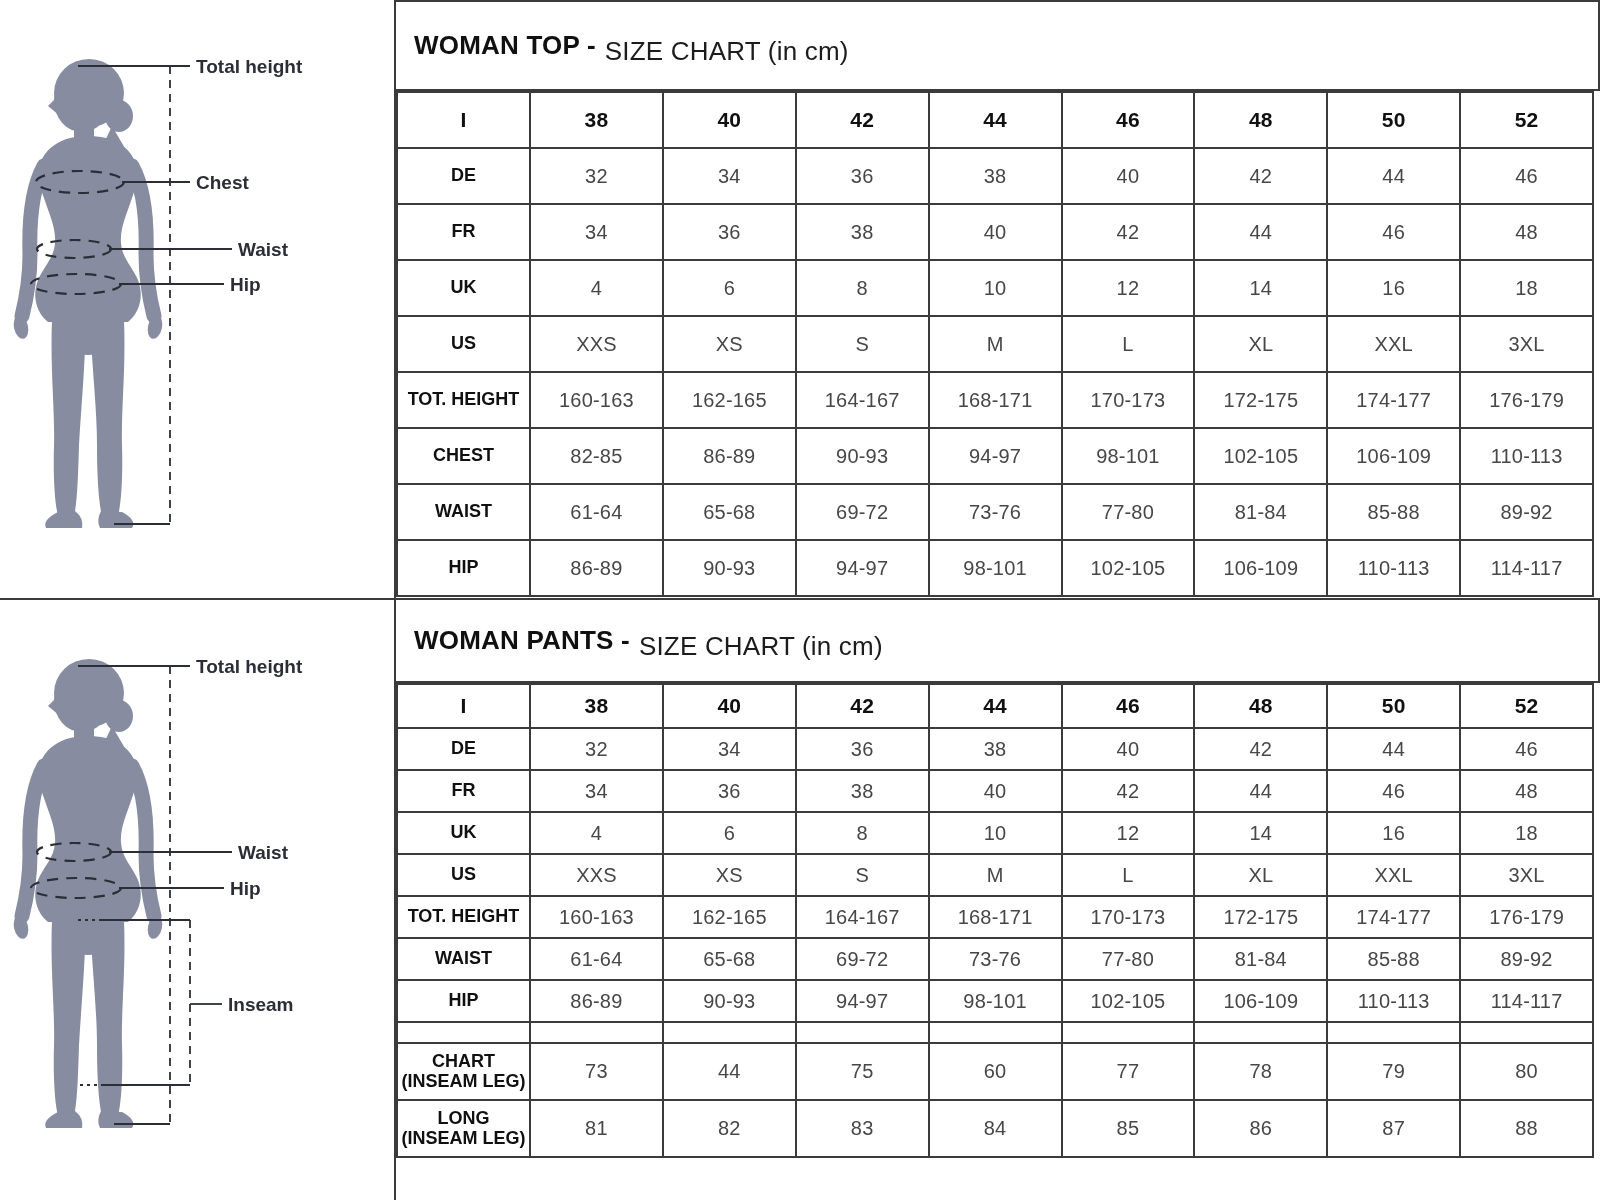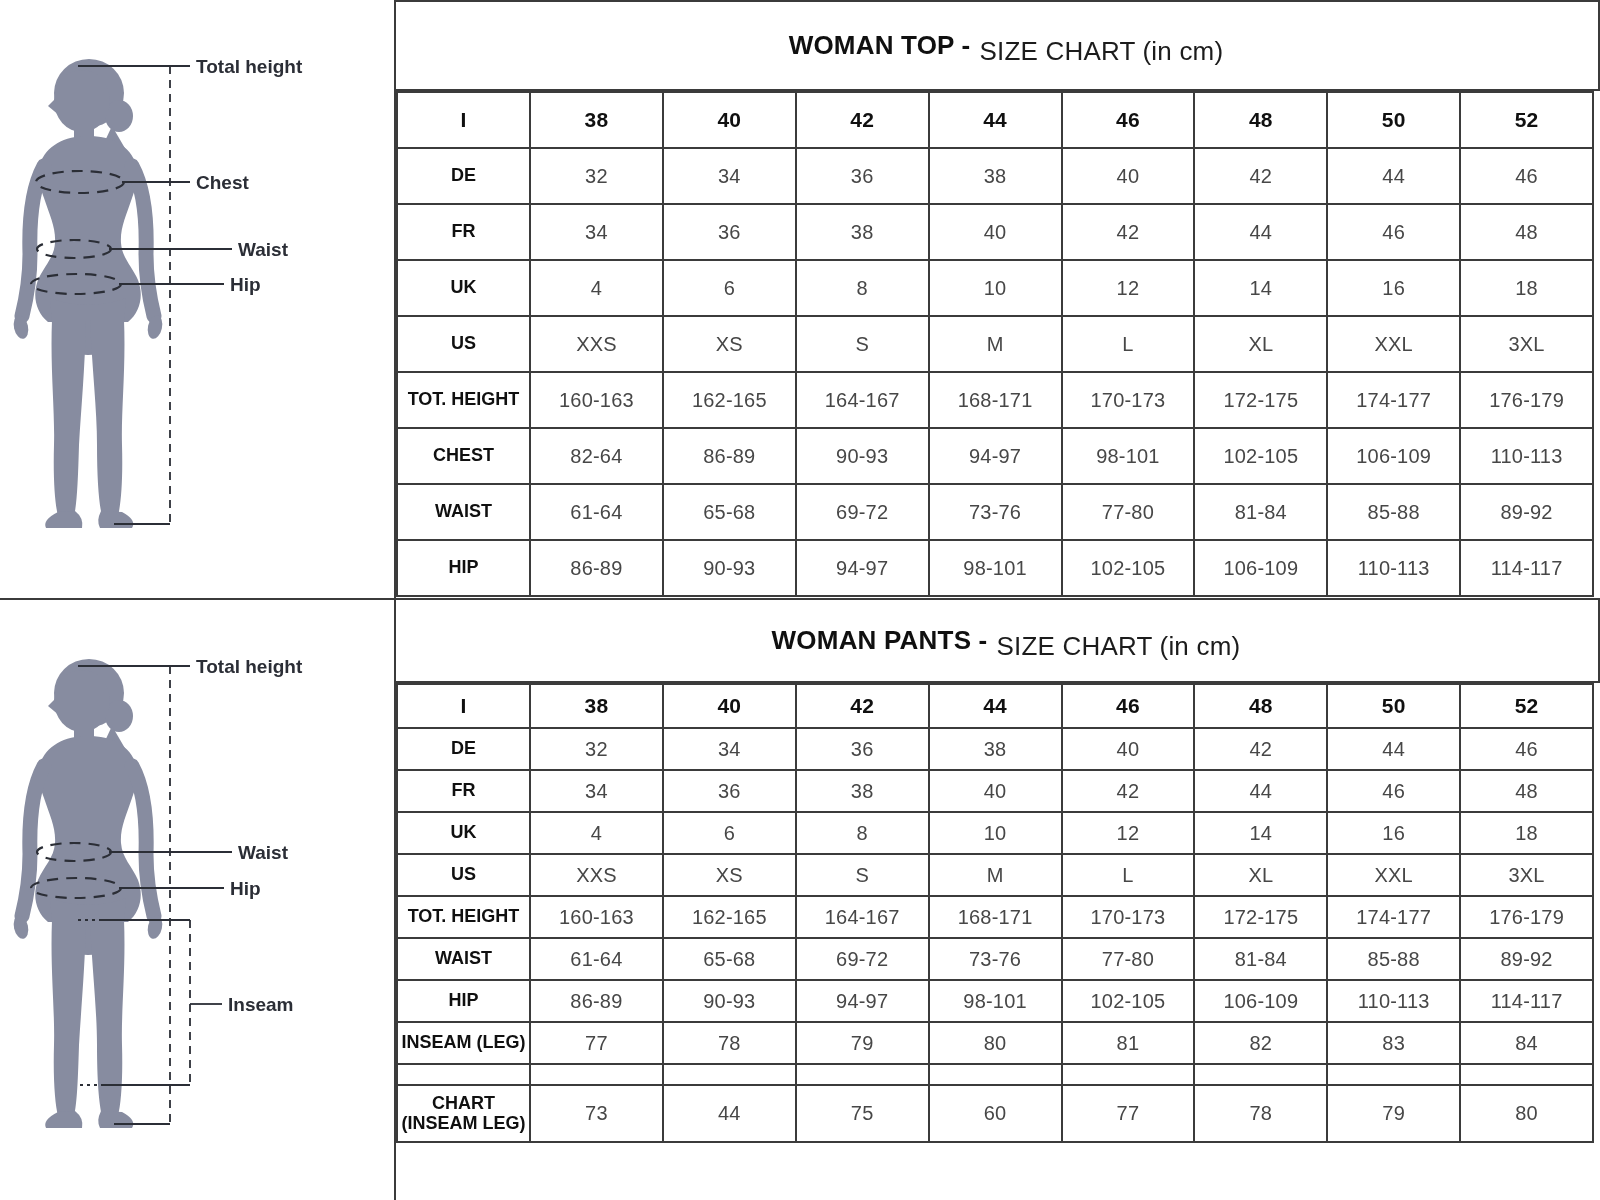--- a/index.html
+++ b/index.html
@@ -20,21 +20,21 @@
   .band-bottom{height:600px;}
 
   .figure-panel{width:396px;height:100%;border-right:2px solid var(--line);flex:none;
     position:relative;}
   .fig-svg{display:block;}
 
   .chart-panel{flex:1;display:flex;flex-direction:column;min-width:0;}
 
   .title-box{height:91px;border-top:2px solid var(--line);border-bottom:2px solid var(--line);
     border-right:2px solid var(--line);display:flex;align-items:center;padding-left:18px;
-    letter-spacing:.2px;justify-content:center;}
+    letter-spacing:.2px;}
   .band-bottom .title-box{border-top:none;height:83px;}
   .t-bold{font-weight:700;font-size:26px;color:var(--head);margin-right:9px;}
   .t-reg{font-weight:400;font-size:26px;color:#1c1c1c;margin-top:12px;}
 
   table.size-table{border-collapse:collapse;table-layout:fixed;width:1198px;margin-left:0;
     border-right:2px solid var(--line);}
   table.size-table td{border:2px solid var(--line);text-align:center;vertical-align:middle;
     font-size:20px;color:var(--val);letter-spacing:.2px;}
   table.size-table td.lblcol{width:133px;}
   table.size-table tr.hdr td{font-weight:700;font-size:21px;color:var(--head);}
@@ -191,21 +191,21 @@
               <td>162-165</td>
               <td>164-167</td>
               <td>168-171</td>
               <td>170-173</td>
               <td>172-175</td>
               <td>174-177</td>
               <td>176-179</td>
             </tr>
             <tr>
               <td class="lbl lblcol">CHEST</td>
-              <td>82-64</td>
+              <td>82-85</td>
               <td>86-89</td>
               <td>90-93</td>
               <td>94-97</td>
               <td>98-101</td>
               <td>102-105</td>
               <td>106-109</td>
               <td>110-113</td>
             </tr>
             <tr>
               <td class="lbl lblcol">WAIST</td>
@@ -354,31 +354,20 @@
               <td class="lbl lblcol">HIP</td>
               <td>86-89</td>
               <td>90-93</td>
               <td>94-97</td>
               <td>98-101</td>
               <td>102-105</td>
               <td>106-109</td>
               <td>110-113</td>
               <td>114-117</td>
             </tr>
-            <tr>
-              <td class="lbl lblcol">INSEAM (LEG)</td>
-              <td>77</td>
-              <td>78</td>
-              <td>79</td>
-              <td>80</td>
-              <td>81</td>
-              <td>82</td>
-              <td>83</td>
-              <td>84</td>
-            </tr>
             <tr class="spacer">
               <td></td>
               <td></td>
               <td></td>
               <td></td>
               <td></td>
               <td></td>
               <td></td>
               <td></td>
               <td></td>
@@ -388,18 +377,30 @@
 (INSEAM LEG)</td>
               <td>73</td>
               <td>44</td>
               <td>75</td>
               <td>60</td>
               <td>77</td>
               <td>78</td>
               <td>79</td>
               <td>80</td>
             </tr>
+            <tr class="tall">
+              <td class="lbl lblcol">LONG
+(INSEAM LEG)</td>
+              <td>81</td>
+              <td>82</td>
+              <td>83</td>
+              <td>84</td>
+              <td>85</td>
+              <td>86</td>
+              <td>87</td>
+              <td>88</td>
+            </tr>
           </tbody>
         </table>
     </div>
   </section>
 
 </div>
 
 </body></html>

